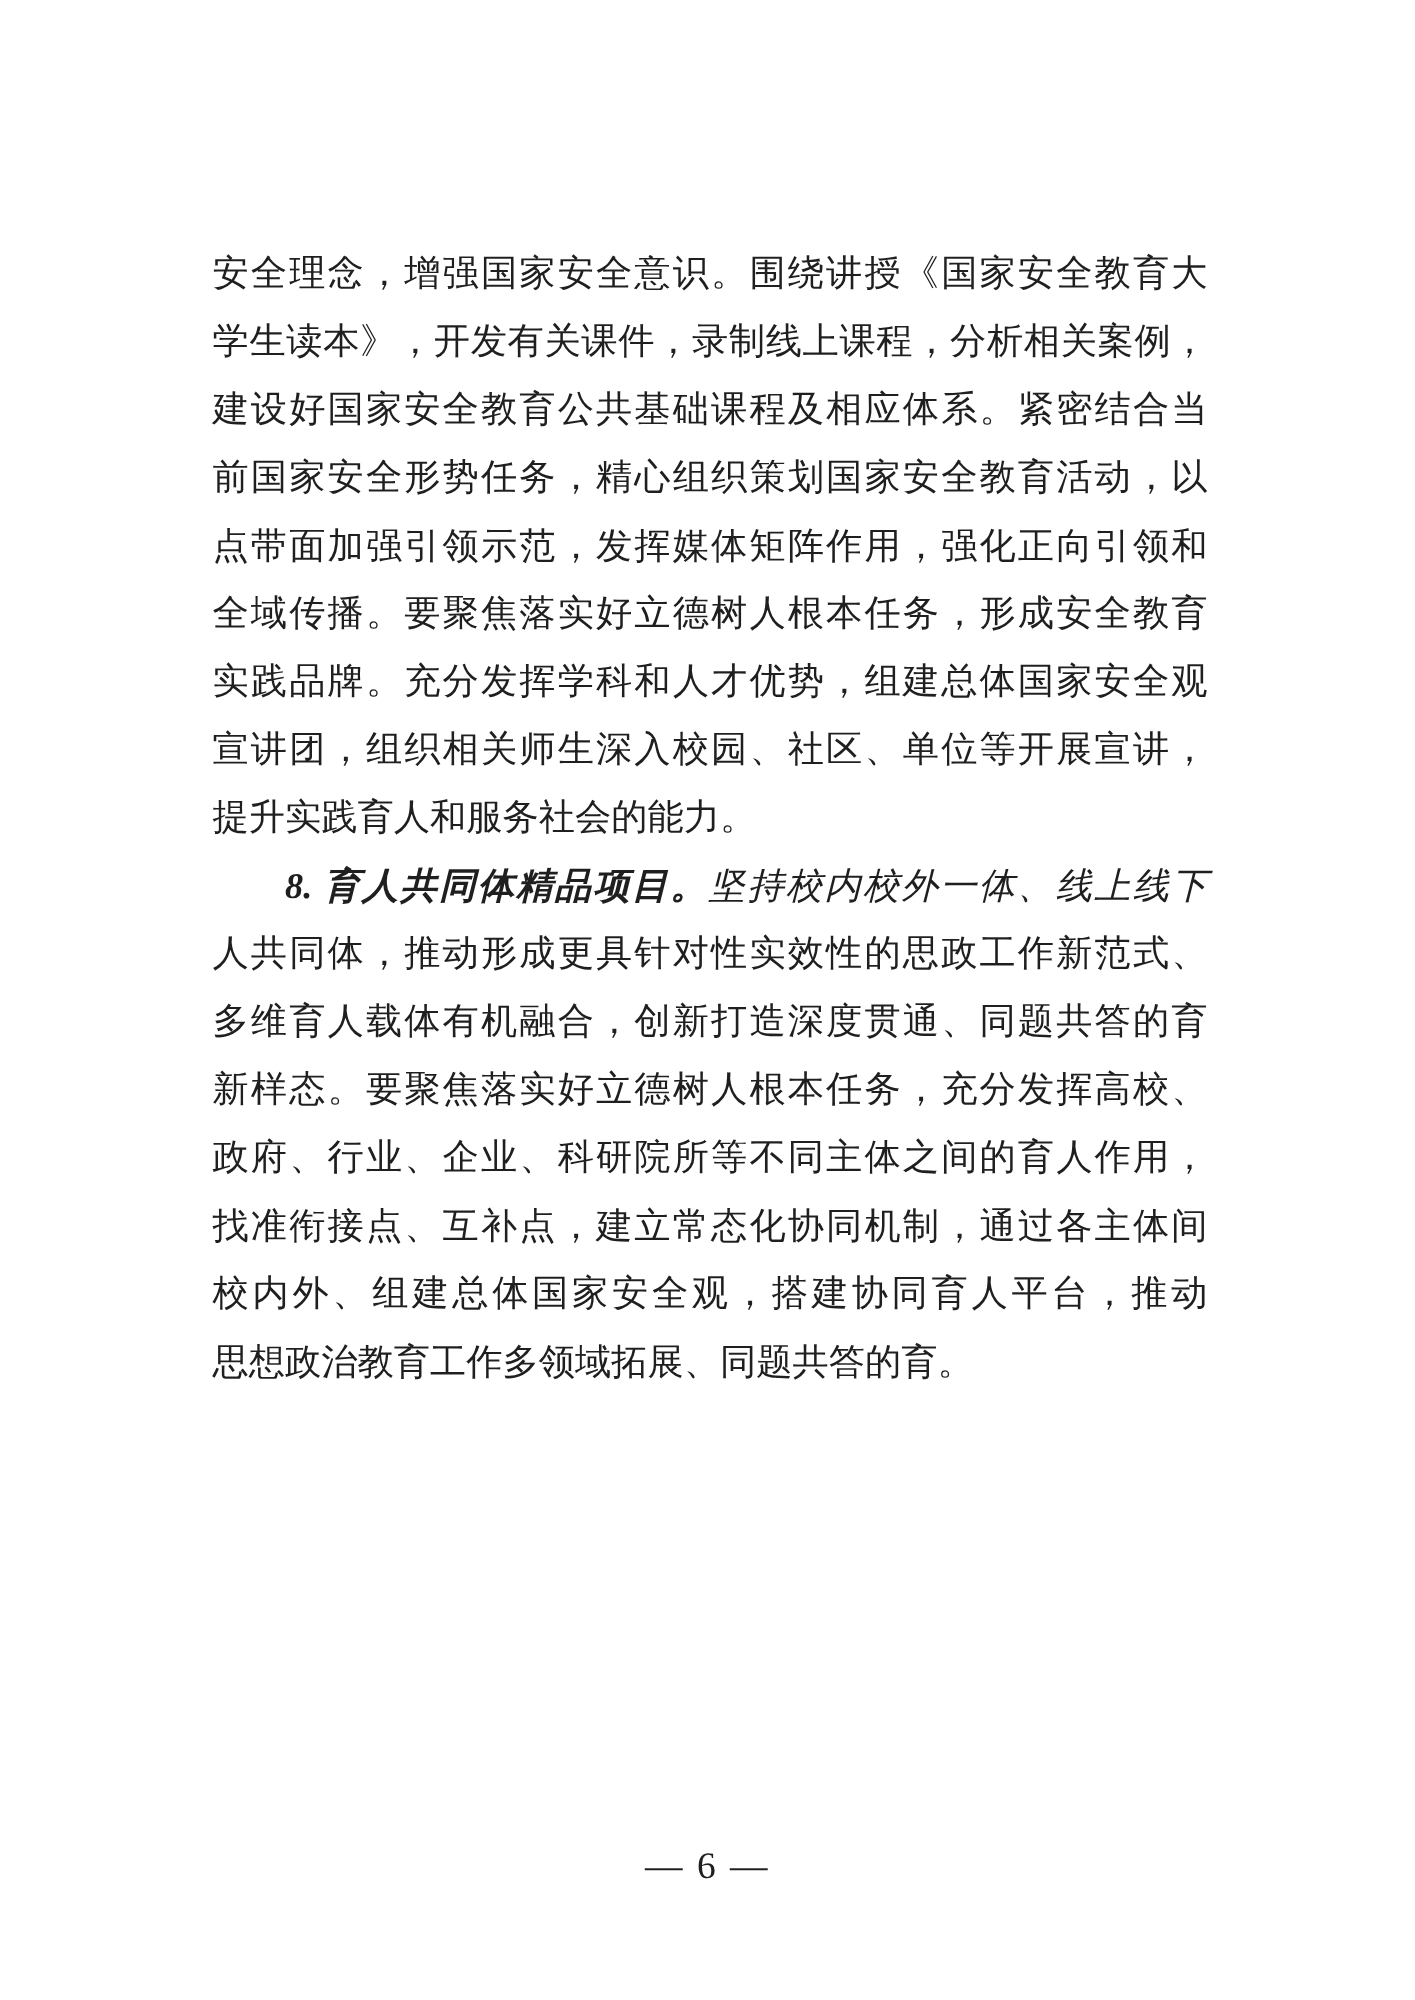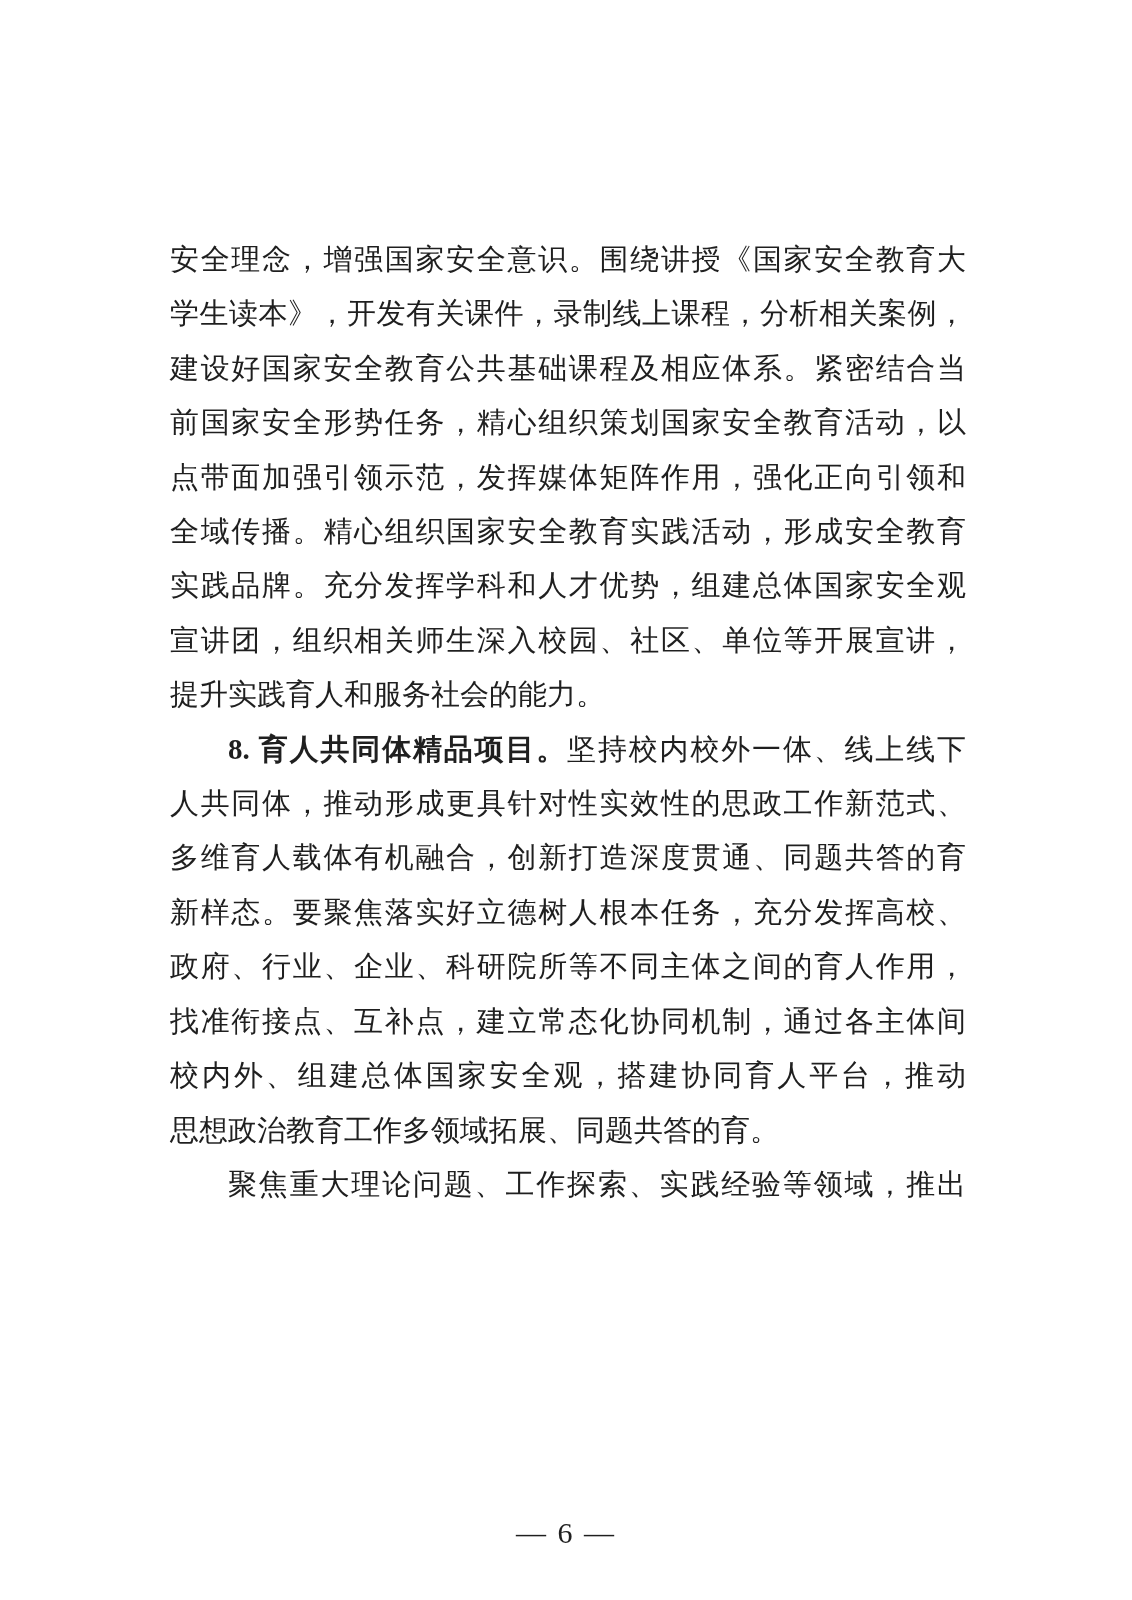--- a/index.html
+++ b/index.html
@@ -12,41 +12,41 @@
     height: 1600px;
     position: relative;
     overflow: hidden;
     font-family: "Liberation Serif", serif;
   }
   .page {
     position: absolute;
     left: 0; top: 0;
     width: 1132px; height: 1141px;
     background: #ffffff;
-    margin-top: 40px;
   }
   .text-block {
     position: absolute;
     left: 170px;
     top: 192px;
     width: 796px;
     color: #1f1f1f;
     font-size: 29px;
     line-height: 54.4px;
   }
   .line {
     text-align: justify;
     text-align-last: left;
     white-space: normal;
   }
   .line.j {
     text-align-last: justify;
   }
   .line.indent {
     text-indent: 2em;
+    font-style: italic;
   }
   .lead {
     font-weight: 700;
   }
   .footer {
     position: absolute;
     left: 0;
     top: 1476px;
     width: 1132px;
     text-align: center;
@@ -58,31 +58,30 @@
 </head>
 <body>
 
 <div class="page">
   <div class="text-block">
     <div class="line j">安全理念，增强国家安全意识。围绕讲授《国家安全教育大</div>
     <div class="line j">学生读本》，开发有关课件，录制线上课程，分析相关案例，</div>
     <div class="line j">建设好国家安全教育公共基础课程及相应体系。紧密结合当</div>
     <div class="line j">前国家安全形势任务，精心组织策划国家安全教育活动，以</div>
     <div class="line j">点带面加强引领示范，发挥媒体矩阵作用，强化正向引领和</div>
-    <div class="line j">全域传播。精心组织国家安全教育实践活动，形成安全教育</div>
+    <div class="line j">全域传播。要聚焦落实好立德树人根本任务，形成安全教育</div>
     <div class="line j">实践品牌。充分发挥学科和人才优势，组建总体国家安全观</div>
     <div class="line j">宣讲团，组织相关师生深入校园、社区、单位等开展宣讲，</div>
     <div class="line">提升实践育人和服务社会的能力。</div>
     <div class="line j indent">
       <span class="lead">8. 育人共同体精品项目。</span><span>坚持校内校外一体、线上线下</span>
     </div>
     <div class="line j">人共同体，推动形成更具针对性实效性的思政工作新范式、</div>
     <div class="line j">多维育人载体有机融合，创新打造深度贯通、同题共答的育</div>
     <div class="line j">新样态。要聚焦落实好立德树人根本任务，充分发挥高校、</div>
     <div class="line j">政府、行业、企业、科研院所等不同主体之间的育人作用，</div>
     <div class="line j">找准衔接点、互补点，建立常态化协同机制，通过各主体间</div>
     <div class="line j">校内外、组建总体国家安全观，搭建协同育人平台，推动</div>
     <div class="line">思想政治教育工作多领域拓展、同题共答的育。</div>
-    <div class="line j indent">聚焦重大理论问题、工作探索、实践经验等领域，推出</div>
   </div>
 
   <div class="footer">— 6 —</div>
 </div>
 
 </body></html>

